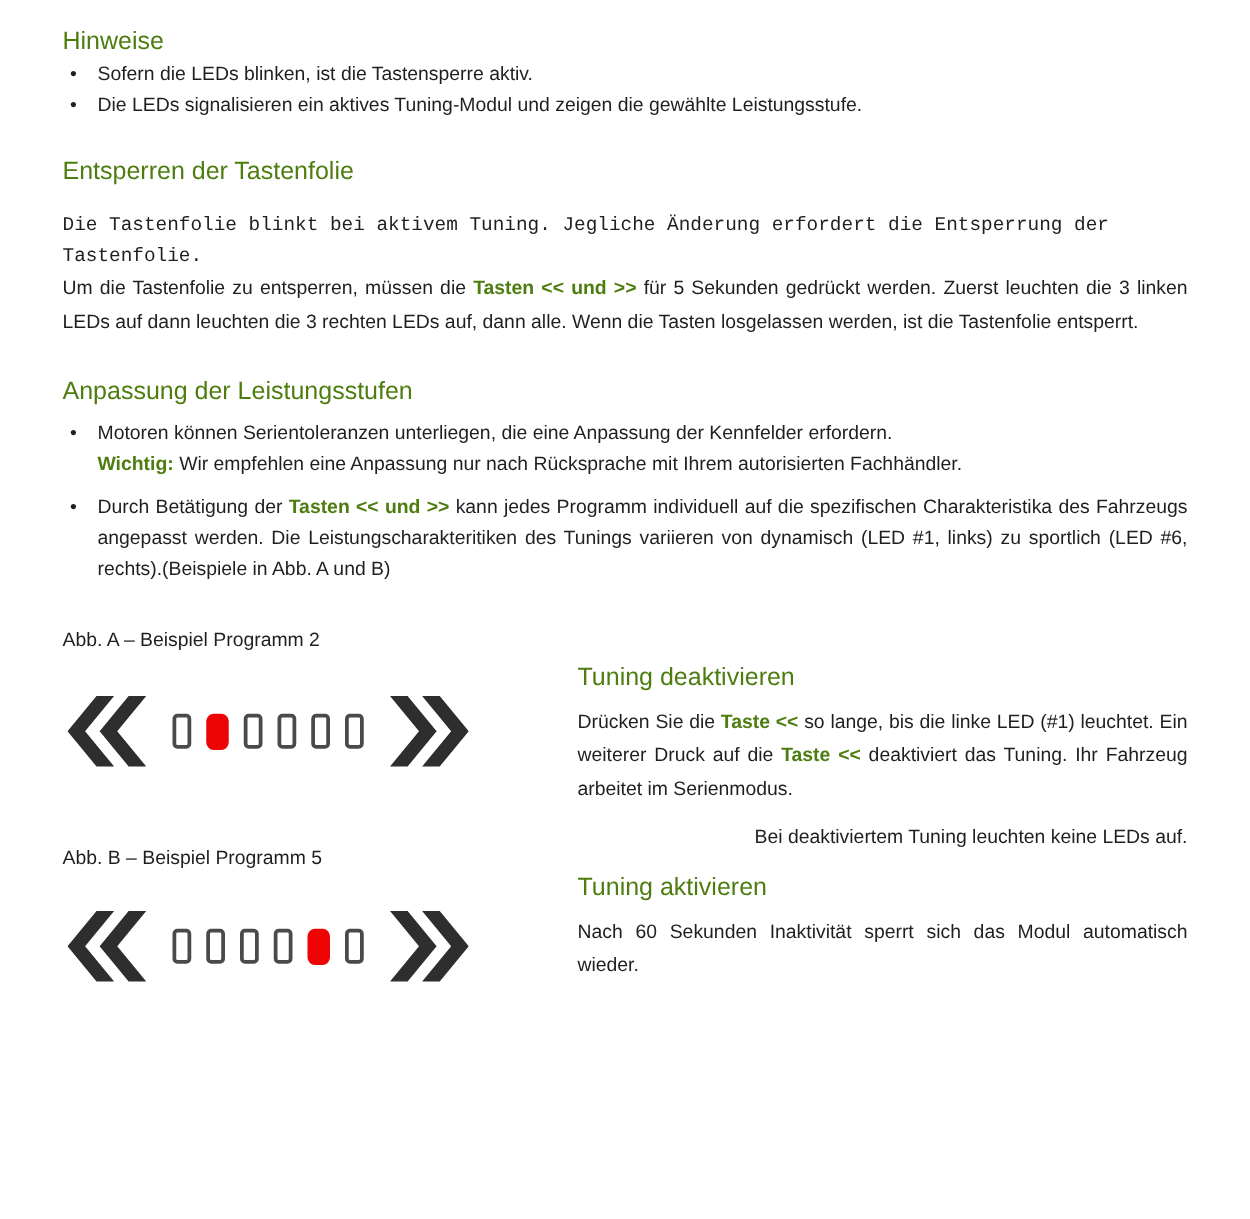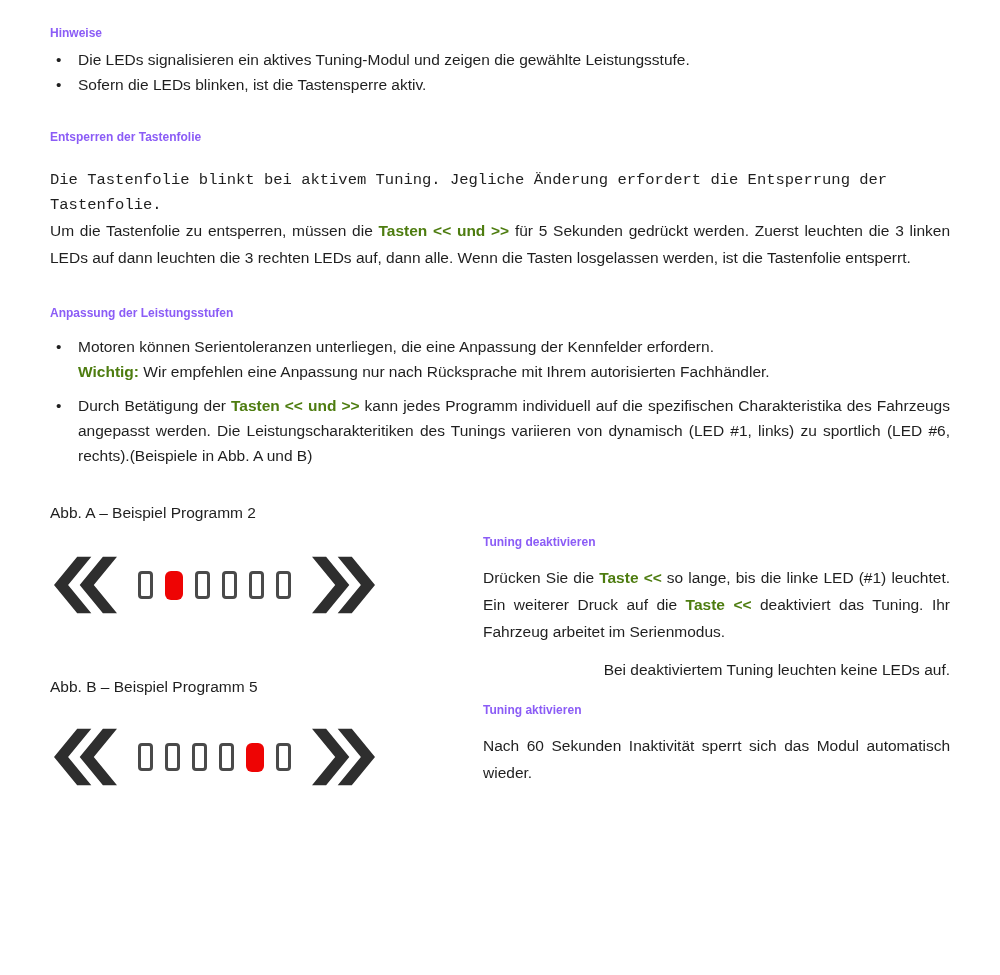--- a/index.html
+++ b/index.html
@@ -5,36 +5,36 @@
   * { box-sizing: border-box; margin: 0; padding: 0; }
   html, body { background: #ffffff; }
   body {
     width: 1000px; height: 975px; overflow: hidden;
     font-family: "Liberation Sans", sans-serif;
     font-size: 15.5px; line-height: 25px;
     color: #1f1f1f;
   }
   .doc { padding: 22px 50px 0 50px; }
 
-  h3 { font-size: 12px; font-weight: 700; color: #8b5cf6; line-height: 22px; }
+  h3 { font-size: 20px; font-weight: 400; color: #4d7c0f; line-height: 22px; }
   b  { font-weight: 700; color: #4d7c0f; }
 
   p.just { text-align: justify; }
 
   ul.hints { list-style: none; margin-top: 3px; }
   ul.hints li { position: relative; padding-left: 28px; text-align: justify; }
   ul.hints li::before { content: "\2022"; position: absolute; left: 6px; top: 0; }
   ul.gapped li + li { margin-top: 9px; }
 
   .h-entsperren { margin-top: 29px; }
   .p-entsperren1 { margin-top: 20px; font-family: Liberation Mono, monospace; }
   .p-entsperren2 { line-height: 26.5px; }
   .h-anpassung { margin-top: 31px; }
 
-  .bottom { margin-top: 34px; display: grid; grid-template-columns: 412px 1fr; column-gap: 21px; }
+  .bottom { margin-top: 34px; display: grid; grid-template-columns: 412px 1fr; }
 
   .figure-label { line-height: 22px; }
   .led-figure { display: flex; align-items: center; margin: 26px 0 0 4px; height: 70px; }
   .led-row { display: flex; align-items: center; margin: 0 15px; }
   .led { width: 15px; height: 28px; border: 3.5px solid #4a4a4a; border-radius: 4px;
          background: #ffffff; margin: 0 6px; }
   .led-on { width: 18px; height: 29px; border: none; background: #ee0404; border-radius: 6px; }
   .chev { flex: 0 0 auto; display: block; }
   .fig-b-label { margin-top: 56px; }
   .led-figure.fig-b { margin-top: 24px; }
@@ -44,22 +44,22 @@
   .rightcol p.short { text-align: right; }
   .h-aktivieren { margin-top: 16px; }
 </style>
 </head>
 <body>
 
 <div class="doc">
 
   <h3>Hinweise</h3>
   <ul class="hints">
+    <li>Sofern die LEDs blinken, ist die Tastensperre aktiv.</li>
     <li>Die LEDs signalisieren ein aktives Tuning-Modul und zeigen die gewählte Leistungsstufe.</li>
-    <li>Sofern die LEDs blinken, ist die Tastensperre aktiv.</li>
   </ul>
 
   <h3 class="h-entsperren">Entsperren der Tastenfolie</h3>
   <p class="p-entsperren1">Die Tastenfolie blinkt bei aktivem Tuning. Jegliche Änderung erfordert die Entsperrung der Tastenfolie.</p>
   <p class="just p-entsperren2"><span>Um die Tastenfolie zu entsperren, müssen die </span><b>Tasten &lt;&lt; und &gt;&gt;</b><span> für 5 Sekunden gedrückt werden. Zuerst leuchten die 3 linken LEDs auf dann leuchten die 3 rechten LEDs auf, dann alle. Wenn die Tasten losgelassen werden, ist die Tastenfolie entsperrt.</span></p>
 
   <h3 class="h-anpassung">Anpassung der Leistungsstufen</h3>
   <ul class="hints gapped" style="margin-top:10px;">
     <li><span>Motoren können Serientoleranzen unterliegen, die eine Anpassung der Kennfelder erfordern.</span><br><b>Wichtig:</b><span> Wir empfehlen eine Anpassung nur nach Rücksprache mit Ihrem autorisierten Fachhändler.</span></li>
     <li><span>Durch Betätigung der </span><b>Tasten &lt;&lt; und &gt;&gt;</b><span> kann jedes Programm individuell auf die spezifischen Charakteristika des Fahrzeugs angepasst werden. Die Leistungscharakteritiken des Tunings variieren von dynamisch (LED #1, links) zu sportlich (LED #6, rechts).(Beispiele in Abb. A und B)</span></li>

